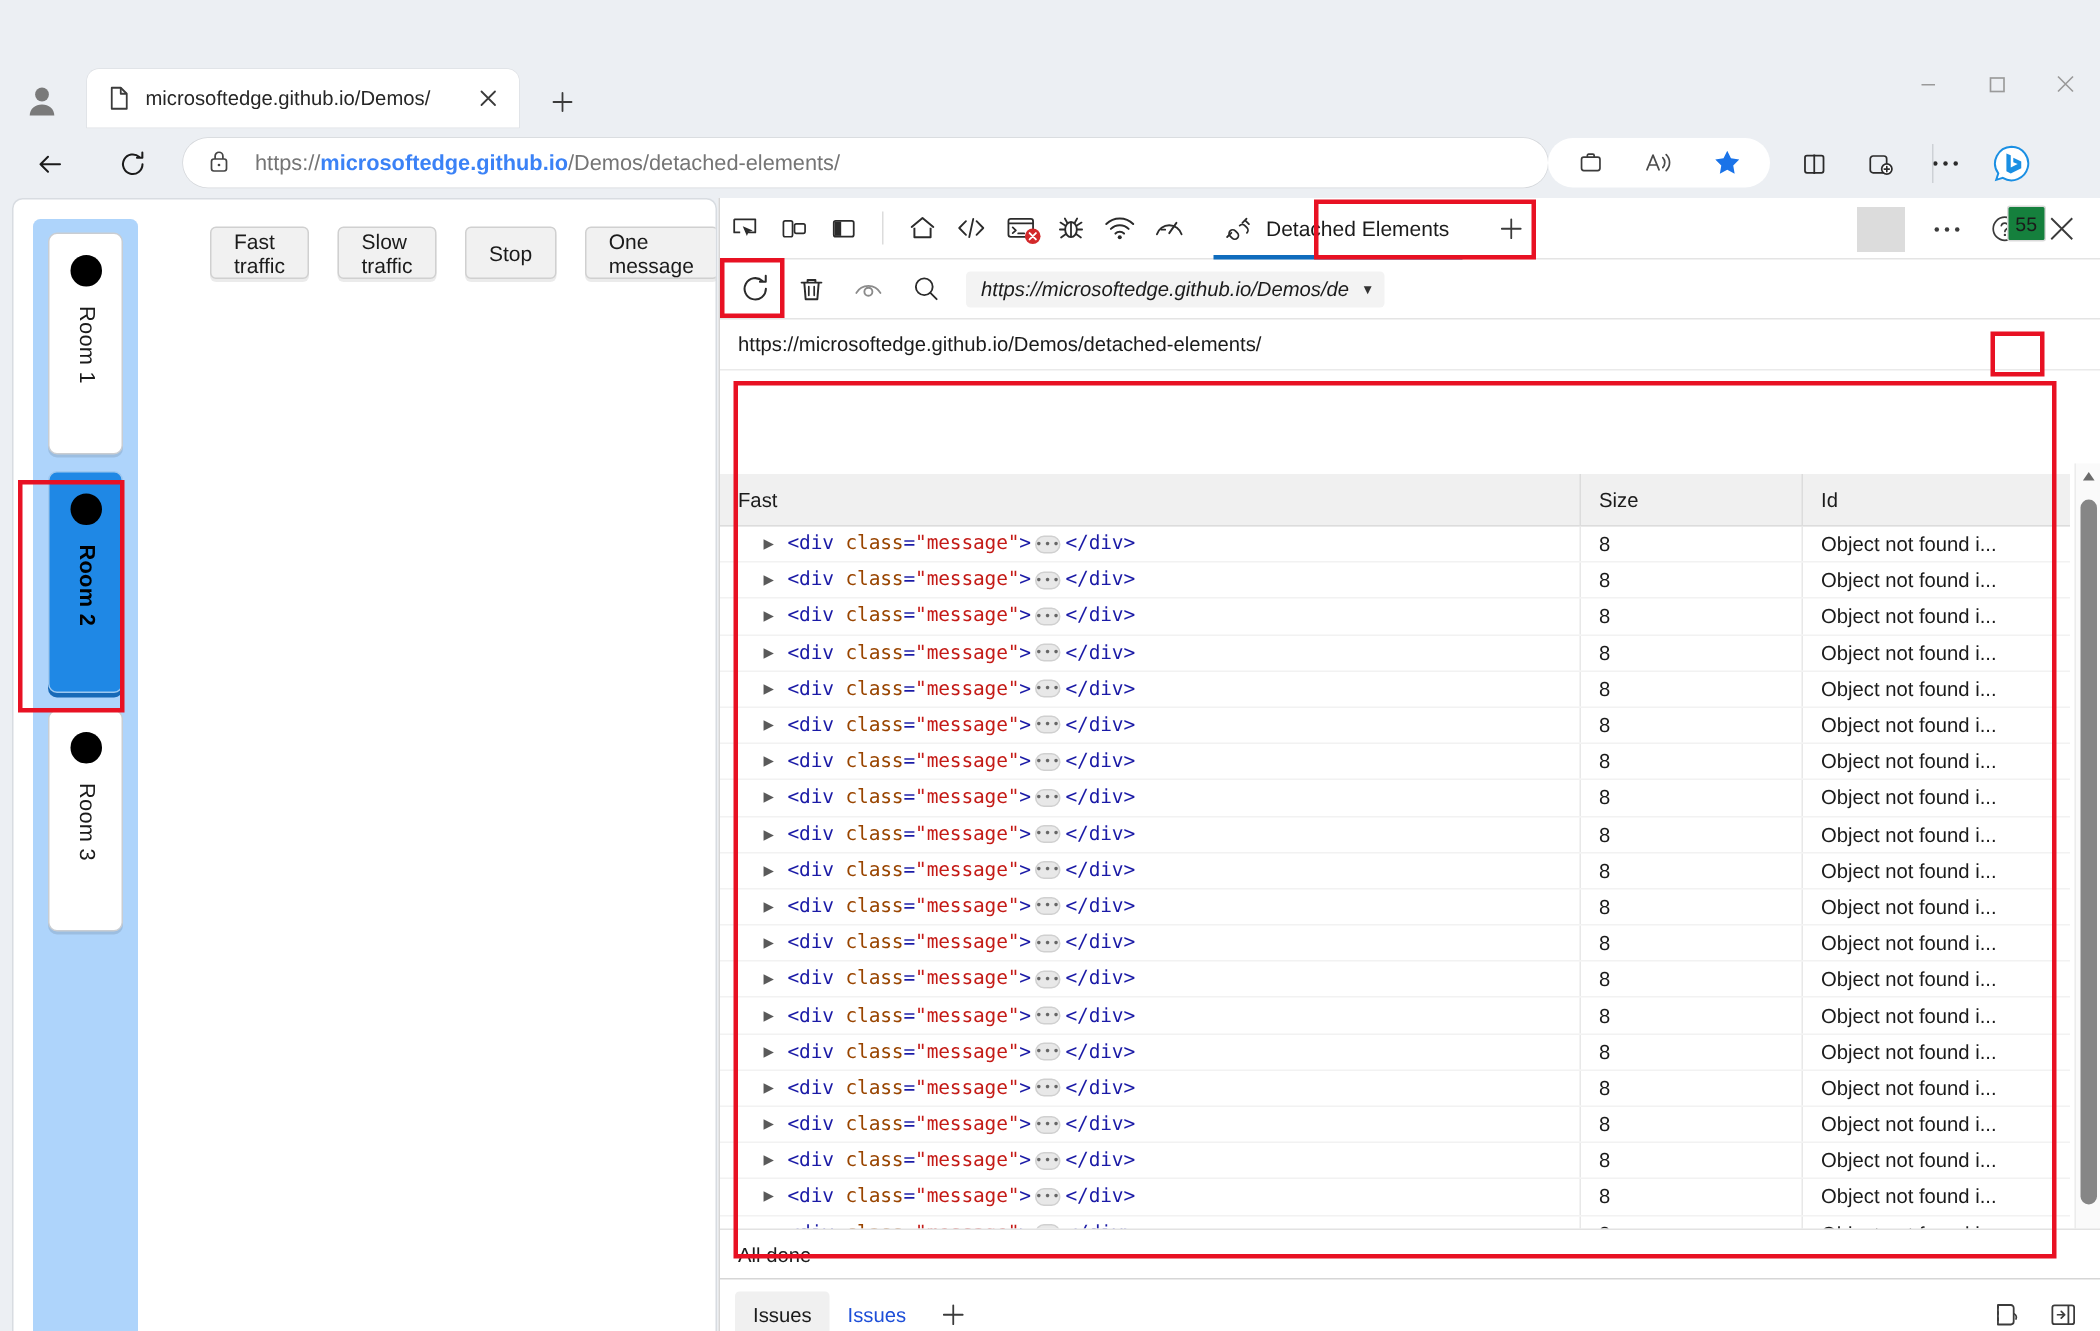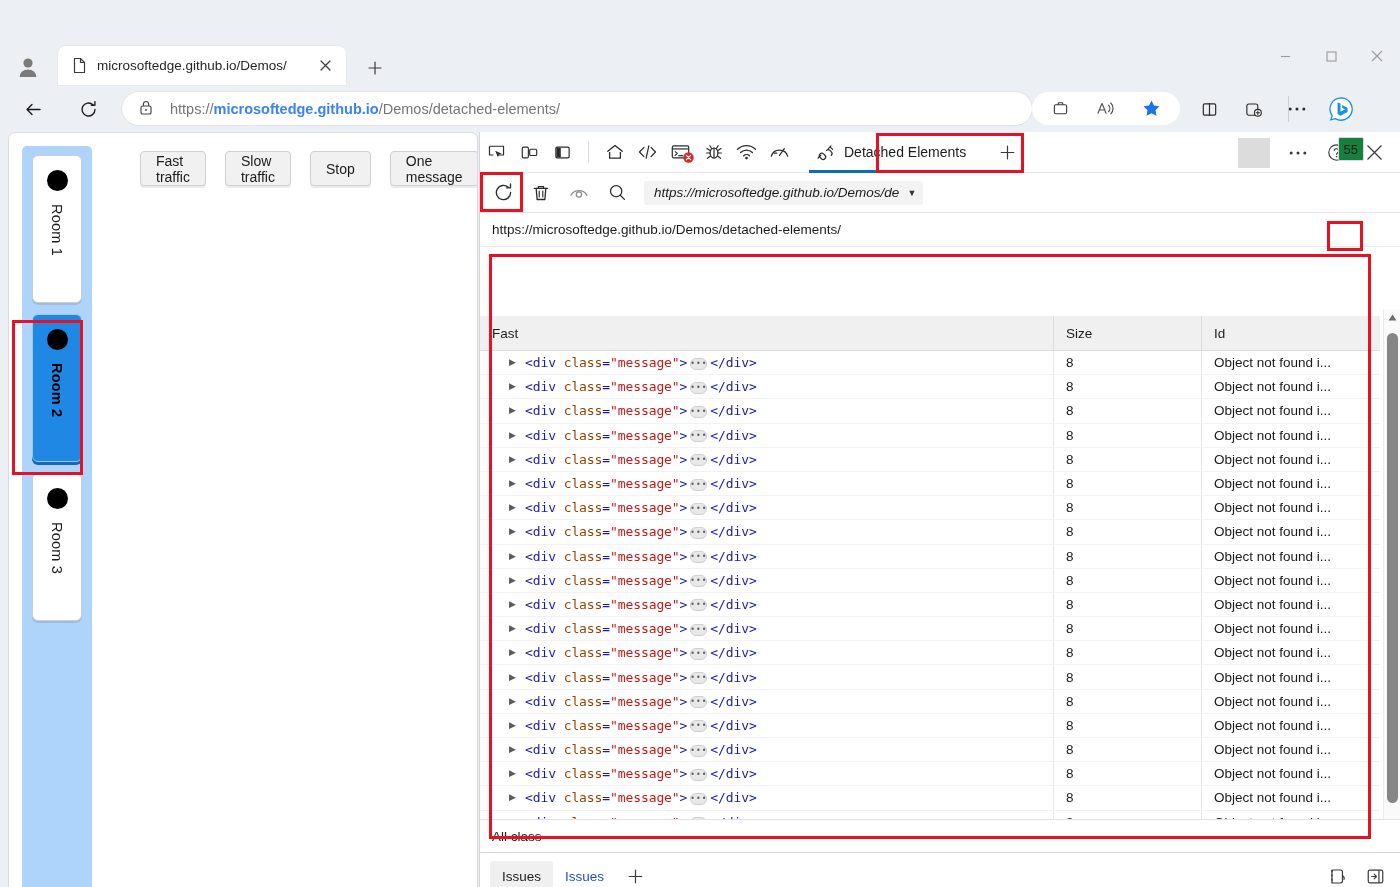--- a/index.html
+++ b/index.html
@@ -745,21 +745,21 @@
       <div class="arrow">
         <svg width="9" height="7" viewBox="0 0 9 7">
           <path d="M4.5 0.6L8.4 6.4H0.6z" fill="#6b6b6b"></path>
         </svg>
       </div>
       <div id="vthumb"></div>
 
     </div>
 
     <div id="dt-status">
-      <span>All class</span>
+      <span>All done</span>
     </div>
 
     <div id="dt-drawer">
       <div id="drawer-tabs">
         <div class="dtab sel">Issues</div>
         <div class="dtab">Issues</div>
         <div id="drawer-add">
           <svg width="15" height="15" viewBox="0 0 15 15">
             <path d="M7.5 1.2v12.6M1.2 7.5h12.6" stroke="#3b3b3b" stroke-width="1.2" stroke-linecap="round"></path>
           </svg>

